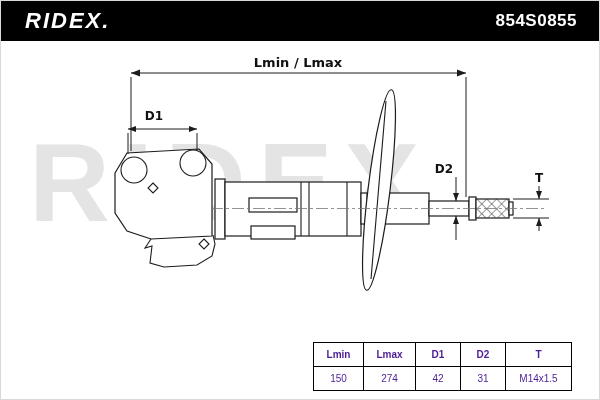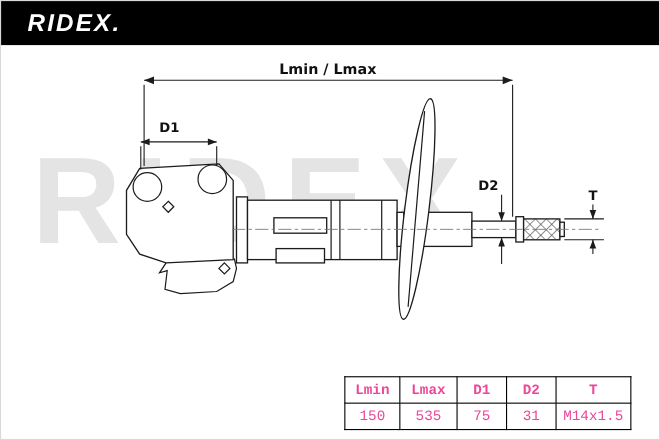--- a/index.html
+++ b/index.html
@@ -40,30 +40,31 @@
   .ln    { stroke:#1c1c1c; stroke-width:1.1; fill:none; }
   .dim   { stroke:#1c1c1c; stroke-width:1;   fill:none; }
   .arrow { fill:#1c1c1c; stroke:none; }
   .center{ stroke:#777777; stroke-width:0.8; stroke-dasharray:12 3 3 3; fill:none; }
   .spec-table {
     position:absolute; left:312px; top:341px; z-index:3;
     border-collapse:collapse; background:#ffffff;
   }
   .spec-table th, .spec-table td {
     border:1px solid #000000; height:24px; text-align:center;
-    vertical-align:middle; font-size:13px; padding:0 6px; color:#ec4899;font-family:Liberation Mono, monospace;
+    vertical-align:middle; font-size:10px; padding:0 6px; color:#4c1d95;
   }
   .spec-table th { font-weight:bold; }
   .w1{min-width:50px}.w2{min-width:52px}.w3{min-width:45px}.w4{min-width:45px}.w5{min-width:66px}
 </style>
 </head>
 <body>
 
 <div class="topbar">
   <div class="brand">RIDEX.</div>
+  <div class="part-number">854S0855</div>
 </div>
 
 <div class="watermark">RIDEX</div>
 
 <svg class="drawing" width="600" height="400" viewBox="0 0 600 400">
   <defs>
     <pattern id="h1" width="7" height="7" patternUnits="userSpaceOnUse" patternTransform="rotate(45 0 0)">
       <line x1="0" y1="0" x2="0" y2="7" stroke="#333" stroke-width="1"></line>
     </pattern>
     <pattern id="h2" width="7" height="7" patternUnits="userSpaceOnUse" patternTransform="rotate(-45 0 0)">
@@ -146,19 +147,19 @@
       <th class="w1">Lmin</th>
       <th class="w2">Lmax</th>
       <th class="w3">D1</th>
       <th class="w4">D2</th>
       <th class="w5">T</th>
     </tr>
   </thead>
   <tbody>
     <tr>
       <td>150</td>
-      <td>535</td>
-      <td>75</td>
+      <td>274</td>
+      <td>42</td>
       <td>31</td>
       <td>M14x1.5</td>
     </tr>
   </tbody>
 </table>
 
 </body></html>

